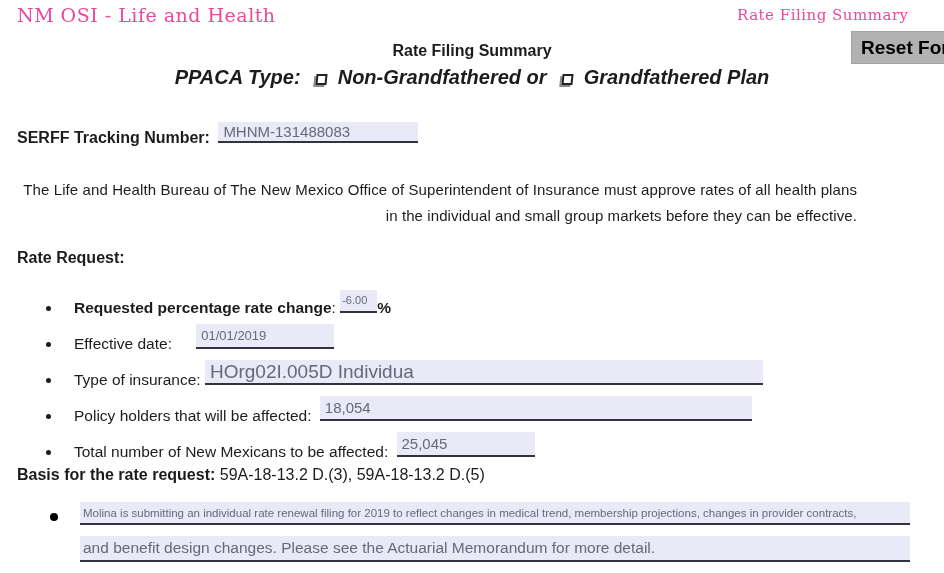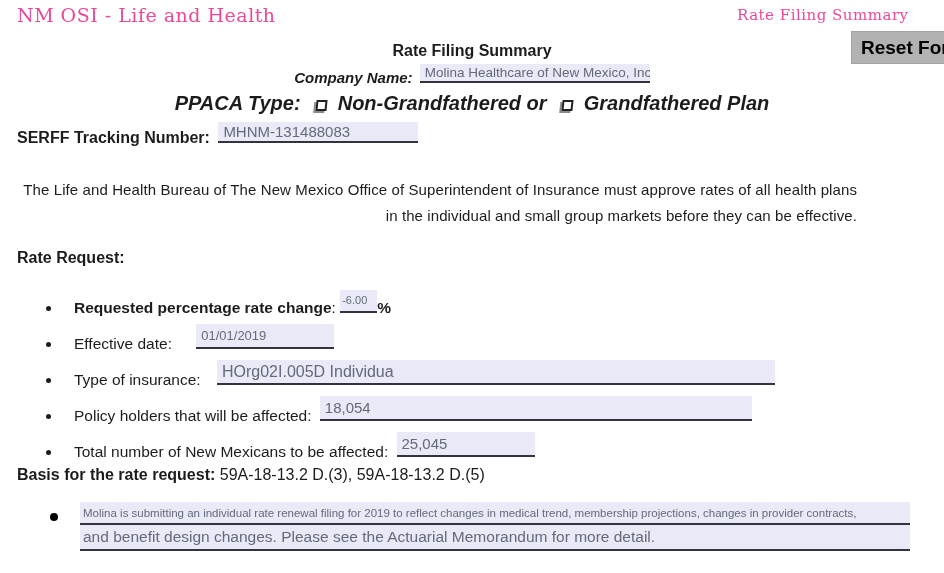--- a/index.html
+++ b/index.html
@@ -48,55 +48,51 @@
   }
 
   .rr-heading { position:absolute; left:17px; top:249px; font-size:16px; font-weight:bold; }
 
   ul.bullets { position:absolute; left:0; top:290px; width:780px; list-style:disc; padding-left:62px; }
   ul.bullets li { padding-left:12px; margin-bottom:6px; font-size:15.5px; line-height:21px; }
   .b-label-bold { font-weight:bold; }
   .pct-field  { width:37px;  font-size:11px; padding:0 2px; }
   .pct-sign { font-weight:bold; }
   .date-field { width:138px; font-size:13px; margin-left:20px; }
-  .ins-field  { width:558px; font-size:16px; margin-left:12px; }
+  .ins-field  { width:558px; font-size:19px; margin-left:0; }
   .ph-field   { width:432px; font-size:15px; margin-left:4px; }
   .tot-field  { width:138px; font-size:15px; margin-left:4px; }
 
   .basis-line { position:absolute; left:17px; top:466px; font-size:16px; }
   .basis-line .val { font-weight:normal; }
 
   .explain-bullet {
     position:absolute; left:50px; top:513px; width:8px; height:8px;
     background:#000; border-radius:50%;
   }
   .explain-block { position:absolute; left:80px; top:502px; width:830px; }
   .explain-line {
     display:block; background:#e9e9f7; color:#646a7d;
     border-bottom:2px solid #33333f; white-space:nowrap; overflow:hidden;
   }
   .explain-line1 { font-size:11.5px; padding:5px 4px 4px 3px; }
-  .explain-line2 { font-size:15.5px; padding:3px 3px 3px 3px; margin-top:0; }
+  .explain-line2 { font-size:15.5px; padding:3px 3px 3px 3px; margin-top:11px; }
 </style>
 </head>
 <body>
 
 <div class="page">
 
   <div class="deco masthead-left">NM OSI - Life and Health</div>
   <div class="deco masthead-right">Rate Filing Summary</div>
 
   <button class="reset-btn">Reset Form</button>
 
   <div class="center-block">
     <div class="form-title">Rate Filing Summary</div>
-    <div class="company-line">
-      <span class="lbl-bi">Company Name:</span>
-      <span class="field company-field">Molina Healthcare of New Mexico, Inc</span>
-    </div>
     <div class="ppaca-line">
       <span class="lbl-bi">PPACA Type:</span>
       <span class="checkbox"></span>
       <span class="lbl-bi">Non-Grandfathered or</span>
       <span class="checkbox"></span>
       <span class="lbl-bi">Grandfathered Plan</span>
     </div>
   </div>
 
   <div class="serff-line">

